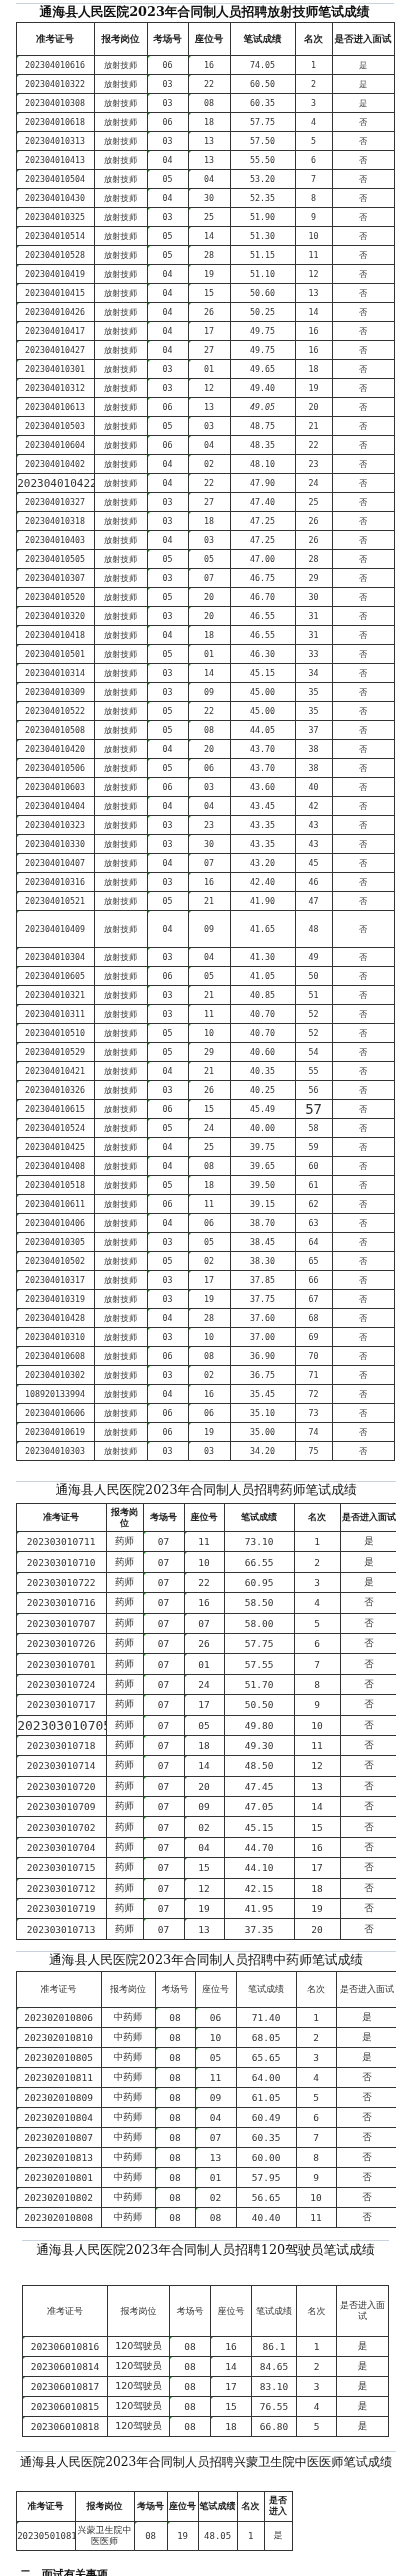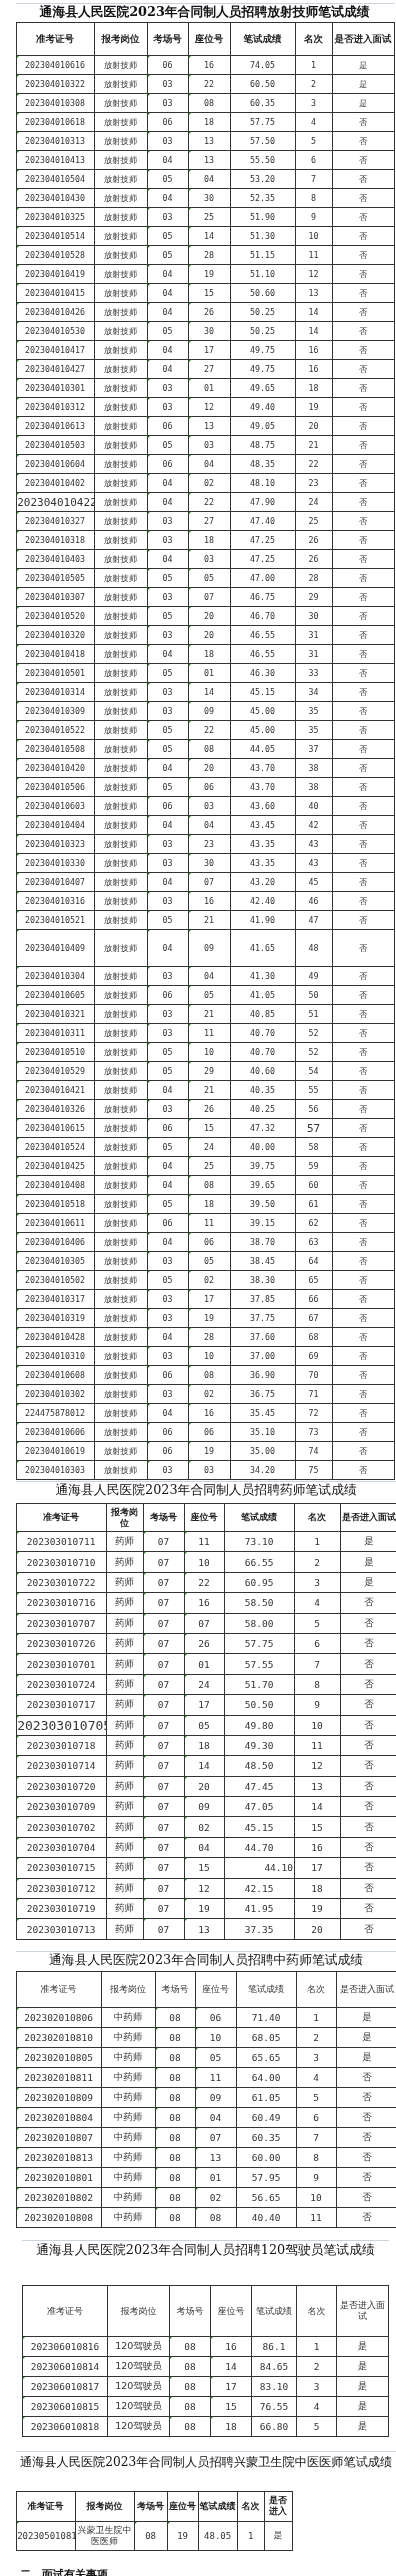--- a/index.html
+++ b/index.html
@@ -171,29 +171,20 @@
         <tr style="height: 19px;">
           <td class="mark" style="font-size: 8.3px;">202304010426</td>
           <td class="cjk" style="font-size: 8.3px;">放射技师</td>
           <td class="mark" style="font-size: 8.3px;">04</td>
           <td class="mark" style="font-size: 8.3px;">26</td>
           <td style="font-size: 8.3px;">50.25</td>
           <td style="font-size: 8.3px;">14</td>
           <td class="cjk" style="font-size: 8.3px;">否</td>
         </tr>
         <tr style="height: 19px;">
-          <td class="mark" style="font-size: 8.3px;">202304010530</td>
-          <td class="cjk" style="font-size: 8.3px;">放射技师</td>
-          <td class="mark" style="font-size: 8.3px;">05</td>
-          <td class="mark" style="font-size: 8.3px;">30</td>
-          <td style="font-size: 8.3px;">50.25</td>
-          <td style="font-size: 8.3px;">14</td>
-          <td class="cjk" style="font-size: 8.3px;">否</td>
-        </tr>
-        <tr style="height: 19px;">
           <td class="mark" style="font-size: 8.3px;">202304010417</td>
           <td class="cjk" style="font-size: 8.3px;">放射技师</td>
           <td class="mark" style="font-size: 8.3px;">04</td>
           <td class="mark" style="font-size: 8.3px;">17</td>
           <td style="font-size: 8.3px;">49.75</td>
           <td style="font-size: 8.3px;">16</td>
           <td class="cjk" style="font-size: 8.3px;">否</td>
         </tr>
         <tr style="height: 19px;">
           <td class="mark" style="font-size: 8.3px;">202304010427</td>
@@ -220,21 +211,21 @@
           <td class="mark" style="font-size: 8.3px;">12</td>
           <td style="font-size: 8.3px;">49.40</td>
           <td style="font-size: 8.3px;">19</td>
           <td class="cjk" style="font-size: 8.3px;">否</td>
         </tr>
         <tr style="height: 19px;">
           <td class="mark" style="font-size: 8.3px;">202304010613</td>
           <td class="cjk" style="font-size: 8.3px;">放射技师</td>
           <td class="mark" style="font-size: 8.3px;">06</td>
           <td class="mark" style="font-size: 8.3px;">13</td>
-          <td style="font-size: 8.3px;">49.05</td>
+          <td style="font-size: 8.3px; font-style: italic;">49.05</td>
           <td style="font-size: 8.3px;">20</td>
           <td class="cjk" style="font-size: 8.3px;">否</td>
         </tr>
         <tr style="height: 19px;">
           <td class="mark" style="font-size: 8.3px;">202304010503</td>
           <td class="cjk" style="font-size: 8.3px;">放射技师</td>
           <td class="mark" style="font-size: 8.3px;">05</td>
           <td class="mark" style="font-size: 8.3px;">03</td>
           <td style="font-size: 8.3px;">48.75</td>
           <td style="font-size: 8.3px;">21</td>
@@ -544,22 +535,22 @@
           <td class="mark" style="font-size: 8.3px;">26</td>
           <td style="font-size: 8.3px;">40.25</td>
           <td style="font-size: 8.3px;">56</td>
           <td class="cjk" style="font-size: 8.3px;">否</td>
         </tr>
         <tr style="height: 19px;">
           <td class="mark" style="font-size: 8.3px;">202304010615</td>
           <td class="cjk" style="font-size: 8.3px;">放射技师</td>
           <td class="mark" style="font-size: 8.3px;">06</td>
           <td class="mark" style="font-size: 8.3px;">15</td>
-          <td style="font-size: 8.3px;">47.32</td>
-          <td style="font-size: 11px;">57</td>
+          <td style="font-size: 8.3px;">45.49</td>
+          <td style="font-size: 14px;">57</td>
           <td class="cjk" style="font-size: 8.3px;">否</td>
         </tr>
         <tr style="height: 19px;">
           <td class="mark" style="font-size: 8.3px;">202304010524</td>
           <td class="cjk" style="font-size: 8.3px;">放射技师</td>
           <td class="mark" style="font-size: 8.3px;">05</td>
           <td class="mark" style="font-size: 8.3px;">24</td>
           <td style="font-size: 8.3px;">40.00</td>
           <td style="font-size: 8.3px;">58</td>
           <td class="cjk" style="font-size: 8.3px;">否</td>
@@ -675,21 +666,21 @@
         <tr style="height: 19px;">
           <td class="mark" style="font-size: 8.3px;">202304010302</td>
           <td class="cjk" style="font-size: 8.3px;">放射技师</td>
           <td class="mark" style="font-size: 8.3px;">03</td>
           <td class="mark" style="font-size: 8.3px;">02</td>
           <td style="font-size: 8.3px;">36.75</td>
           <td style="font-size: 8.3px;">71</td>
           <td class="cjk" style="font-size: 8.3px;">否</td>
         </tr>
         <tr style="height: 19px;">
-          <td class="mark" style="font-size: 8.3px;">224475878012</td>
+          <td class="mark" style="font-size: 8.3px;">108920133994</td>
           <td class="cjk" style="font-size: 8.3px;">放射技师</td>
           <td class="mark" style="font-size: 8.3px;">04</td>
           <td class="mark" style="font-size: 8.3px;">16</td>
           <td style="font-size: 8.3px;">35.45</td>
           <td style="font-size: 8.3px;">72</td>
           <td class="cjk" style="font-size: 8.3px;">否</td>
         </tr>
         <tr style="height: 19px;">
           <td class="mark" style="font-size: 8.3px;">202304010606</td>
           <td class="cjk" style="font-size: 8.3px;">放射技师</td>
@@ -888,21 +879,21 @@
           <td class="mark" style="font-size: 9.5px;">04</td>
           <td style="font-size: 9.5px;">44.70</td>
           <td style="font-size: 9.5px;">16</td>
           <td class="cjk" style="font-size: 9.5px;">否</td>
         </tr>
         <tr style="height: 20.4px;">
           <td class="mark" style="font-size: 9.5px;">202303010715</td>
           <td class="cjk" style="font-size: 9.5px;">药师</td>
           <td class="mark" style="font-size: 9.5px;">07</td>
           <td class="mark" style="font-size: 9.5px;">15</td>
-          <td style="font-size: 9.5px; text-align: right;">44.10</td>
+          <td style="font-size: 9.5px;">44.10</td>
           <td style="font-size: 9.5px;">17</td>
           <td class="cjk" style="font-size: 9.5px;">否</td>
         </tr>
         <tr style="height: 20.4px;">
           <td class="mark" style="font-size: 9.5px;">202303010712</td>
           <td class="cjk" style="font-size: 9.5px;">药师</td>
           <td class="mark" style="font-size: 9.5px;">07</td>
           <td class="mark" style="font-size: 9.5px;">12</td>
           <td style="font-size: 9.5px;">42.15</td>
           <td style="font-size: 9.5px;">18</td>

